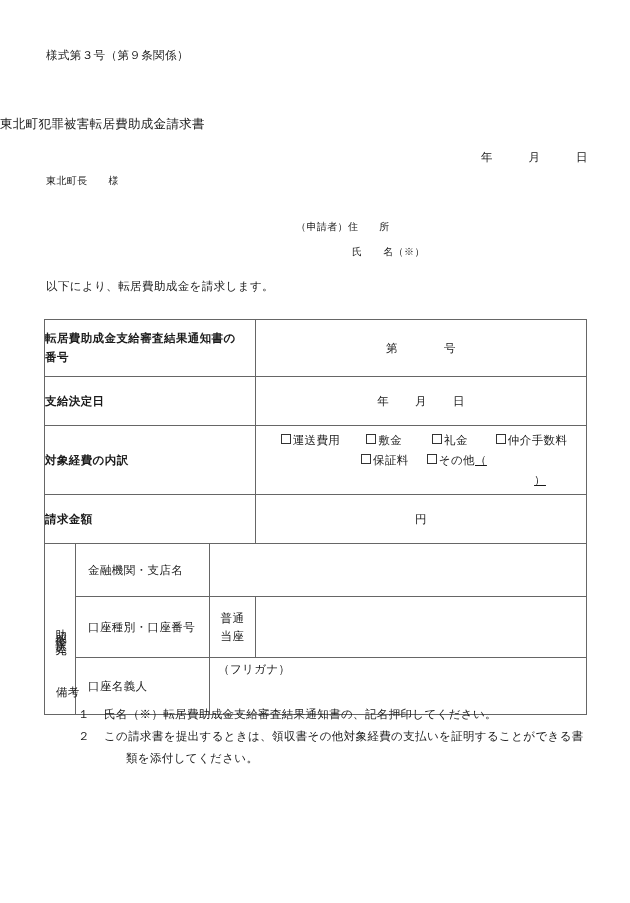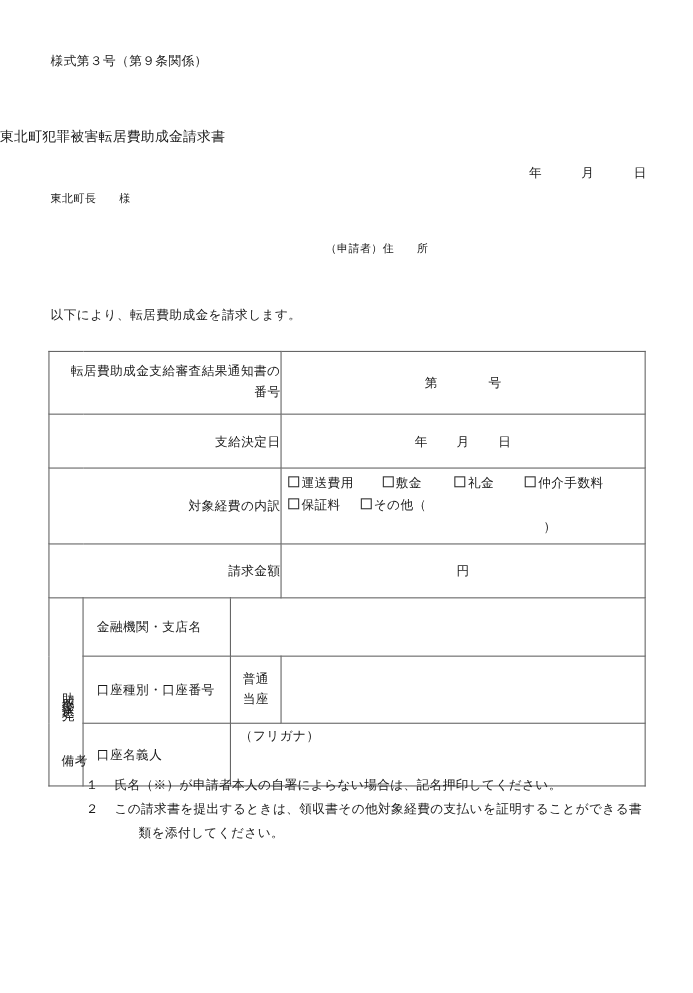--- a/index.html
+++ b/index.html
@@ -88,21 +88,22 @@
     table-layout: fixed;
     font-size: 11.5px;
   }
   table.form-table td {
     border: 1px solid #666666;
     padding: 0;
     vertical-align: middle;
     letter-spacing: 0.4px;
   }
   .c-label {
-    text-align: right;
+    text-align: left;
+    font-weight: bold;
   }
   .c-value {
     text-align: center;
   }
 
   .row-notice td { height: 56px; }
   .row-date td { height: 48px; }
   .row-breakdown td { height: 52px; }
   .row-amount td { height: 48px; }
   .row-bank1 td { height: 52px; }
@@ -115,21 +116,22 @@
   .gou {
     letter-spacing: 0.4px;
     white-space: nowrap;
   }
   .gou .sp { display: inline-block; width: 46px; }
   .date-cell .sp { display: inline-block; width: 26px; }
 
   .breakdown {
     padding: 4px 0 4px 6px !important;
     line-height: 20px;
-    text-align: left;
+    text-align: center;
+    text-decoration: underline;
   }
   .breakdown .item {
     display: inline-block;
     white-space: nowrap;
   }
   .breakdown .g1 { margin-right: 26px; }
   .breakdown .g2 { margin-right: 30px; }
   .breakdown .g3 { margin-right: 28px; }
   .breakdown .g4 { margin-right: 18px; }
   .cb {
@@ -214,20 +216,21 @@
   <div class="form-no">様式第３号（第９条関係）</div>
 
   <div class="doc-title">東北町犯罪被害転居費助成金請求書</div>
 
   <div class="date-line">年　　　月　　　日</div>
 
   <div class="addressee">東北町長　　様</div>
 
   <div class="applicant">
     <div class="ln1">（申請者）住　　所</div>
+    <div class="ln2">氏　　名（※）</div>
   </div>
 
   <div class="intro">以下により、転居費助成金を請求します。</div>
 
   <table class="form-table">
     <colgroup>
       <col style="width:31px">
       <col style="width:134px">
       <col style="width:46px">
       <col style="width:331px">
@@ -291,21 +294,21 @@
         <td class="furigana" colspan="2">
           <span>（フリガナ）</span>
         </td>
       </tr>
     </tbody>
   </table>
 
   <div class="remarks">
     <div class="rm-title">備考</div>
     <div class="rm-item">
-      <span class="rm-num">１</span><span class="rm-body">氏名（※）が申請者本人の自署によらない場合は、記名押印してください。</span>
+      <span class="rm-num">１</span><span class="rm-body">氏名（※）転居費助成金支給審査結果通知書の、記名押印してください。</span>
     </div>
     <div class="rm-item">
       <span class="rm-num">２</span><span class="rm-body">この請求書を提出するときは、領収書その他対象経費の支払いを証明することができる書</span>
       <div class="rm-cont">類を添付してください。</div>
     </div>
   </div>
 
 </div>
 
 </body></html>

